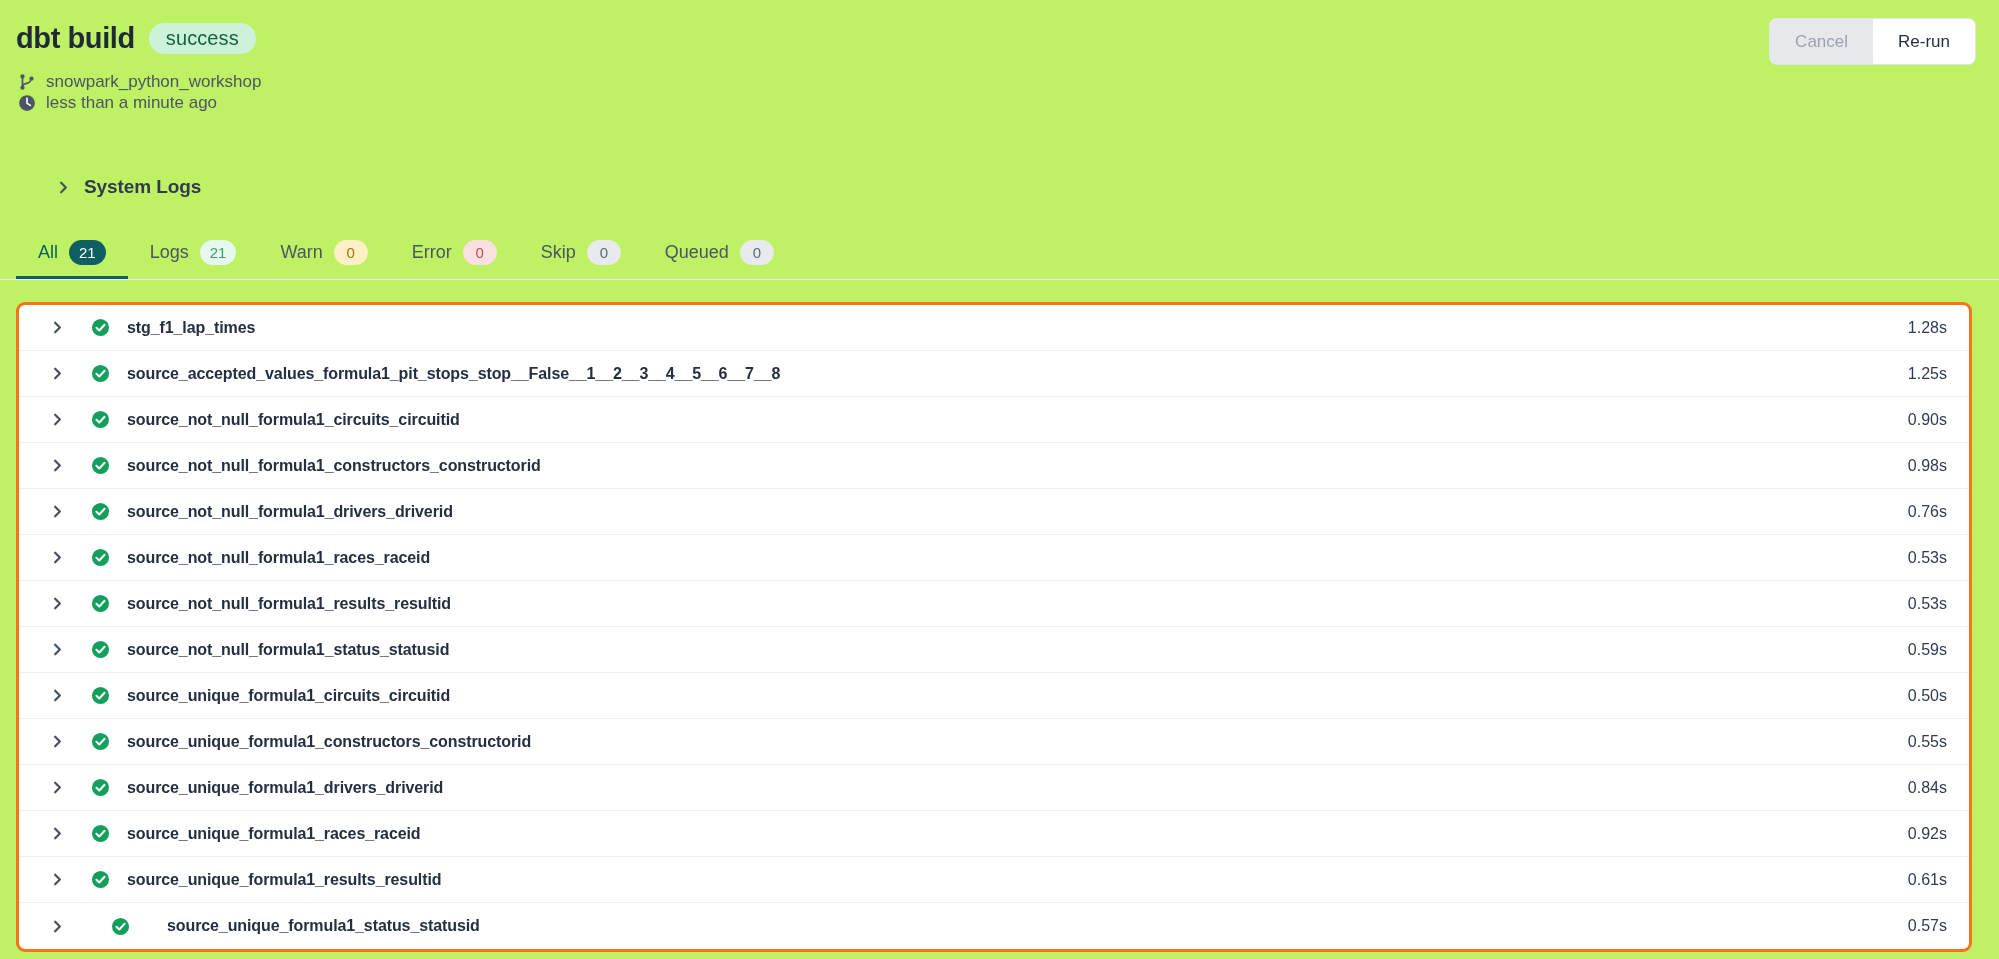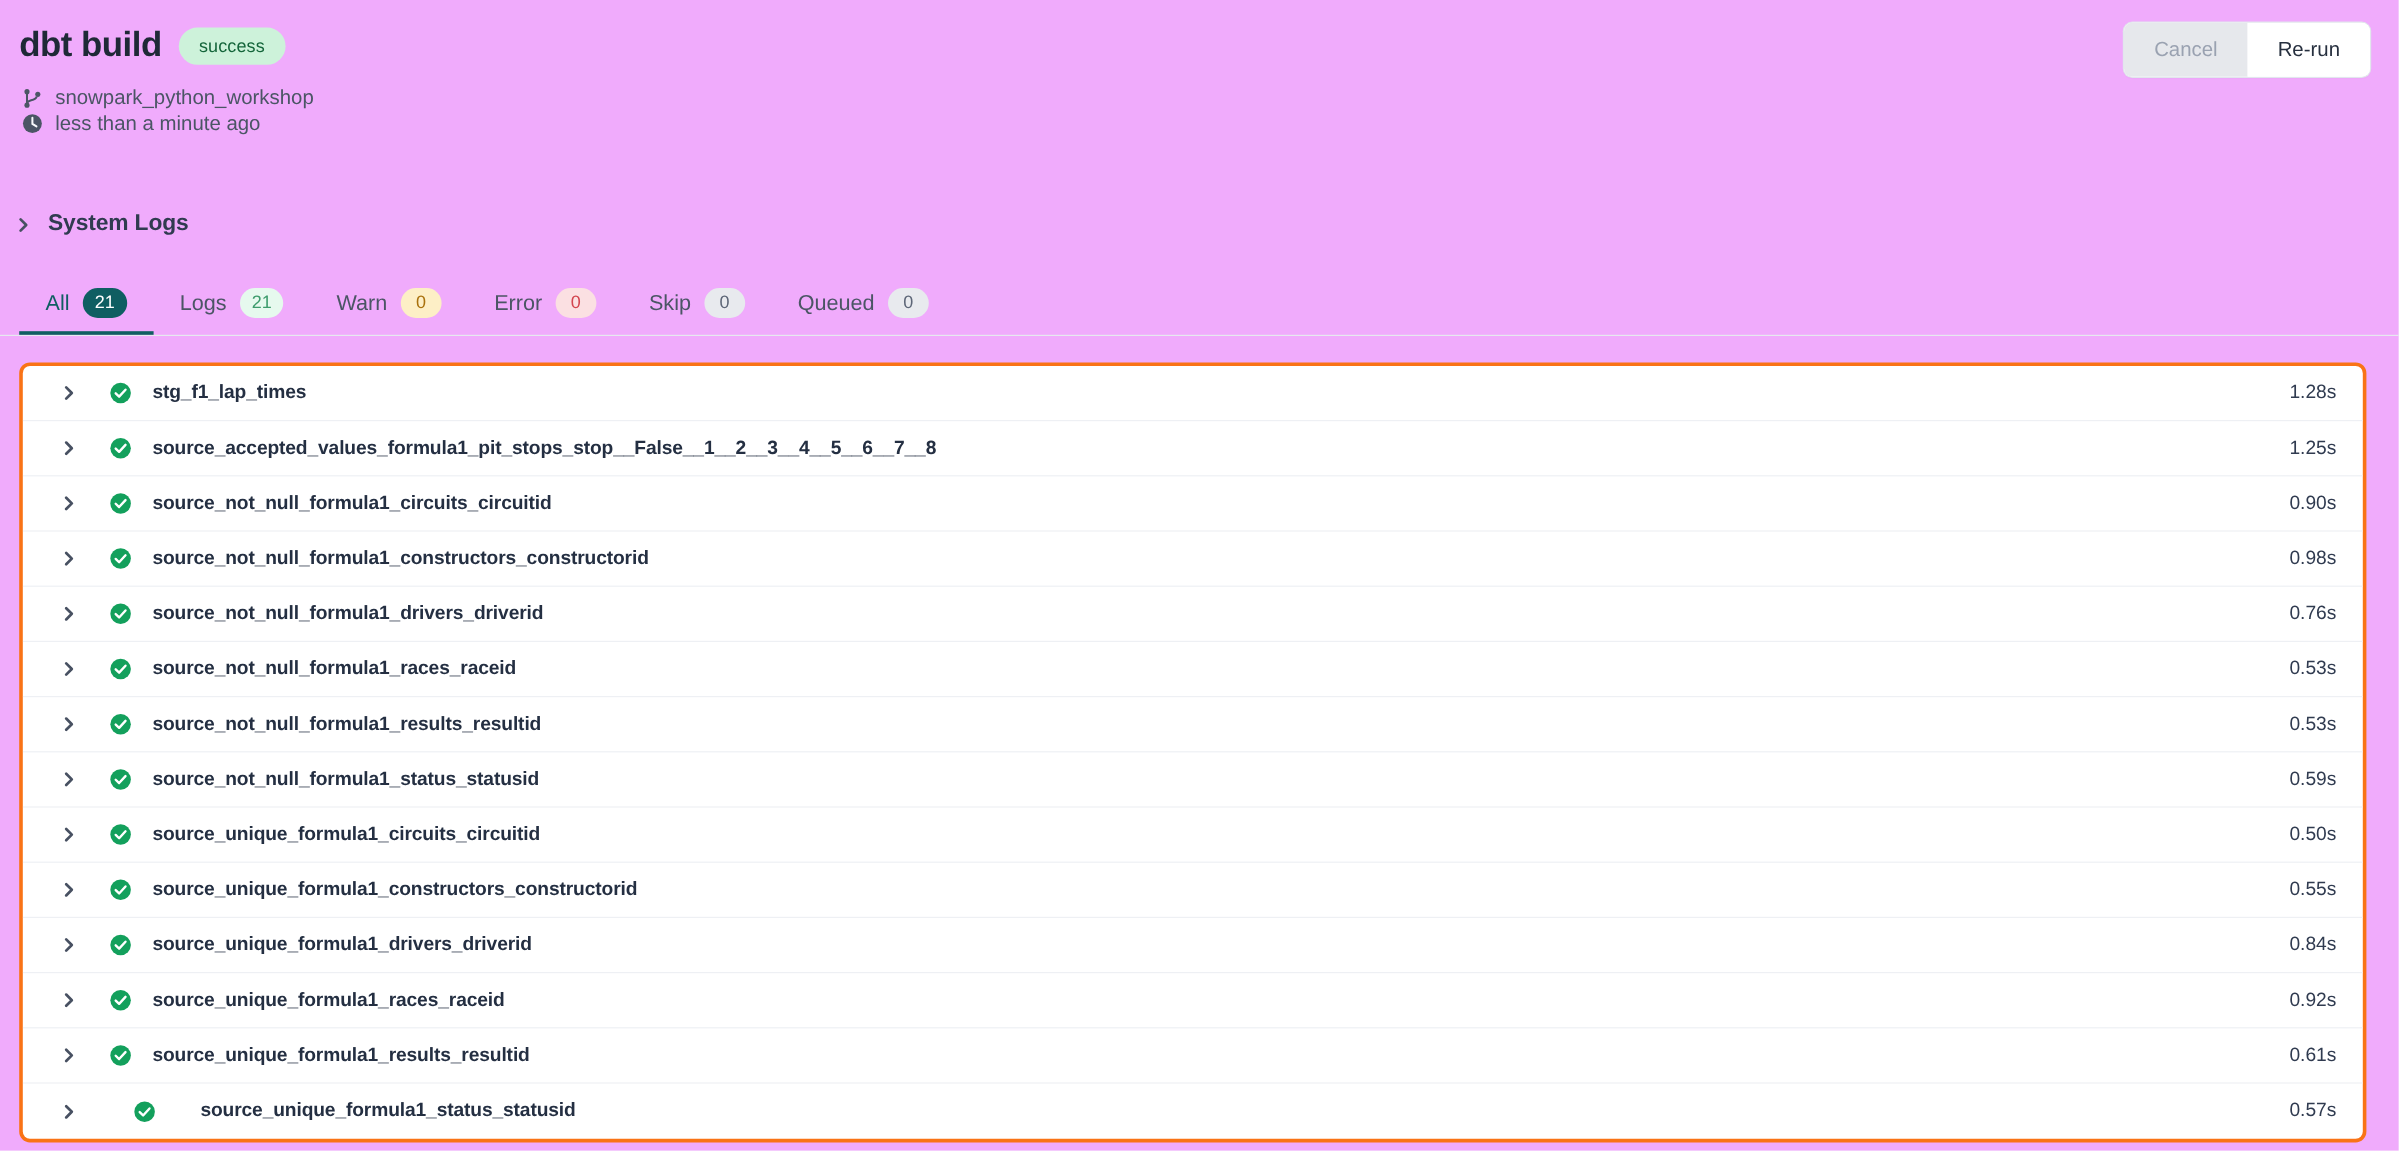--- a/index.html
+++ b/index.html
@@ -14,21 +14,21 @@
     background: #f8fafc;
     font-family: "Liberation Sans", sans-serif;
     color: #303b50;
     -webkit-font-smoothing: antialiased;
   }
 
   .page {
     position: relative;
     width: 1999px;
     height: 959px;
-    background: #f0abfc;
+    background: #bef264;
   }
 
   
   .header {
     position: relative;
     padding: 18px 24px 0 16px;
     height: 148px;
   }
 
   .title-row {
@@ -47,21 +47,21 @@
 
   .status-pill {
     display: inline-flex;
     align-items: center;
     justify-content: center;
     height: 31px;
     padding: 0 17px;
     border-radius: 16px;
     background: #cdf2da;
     color: #14653a;
-    font-size: 15px;
+    font-size: 20px;
     letter-spacing: 0.1px;
   }
 
   .meta-row {
     display: flex;
     align-items: center;
     gap: 9px;
     margin-top: 13px;
     font-size: 17px;
     color: #4b5565;
@@ -110,20 +110,21 @@
 
   
   .system-logs {
     display: flex;
     align-items: center;
     gap: 11px;
     padding-left: 9px;
     margin-top: 28px;
     cursor: pointer;
     width: max-content;
+    margin-left: 44px;
   }
 
   .system-logs-label {
     font-size: 19px;
     font-weight: bold;
     color: #303b50;
     letter-spacing: -0.1px;
   }
 
   .chev {

